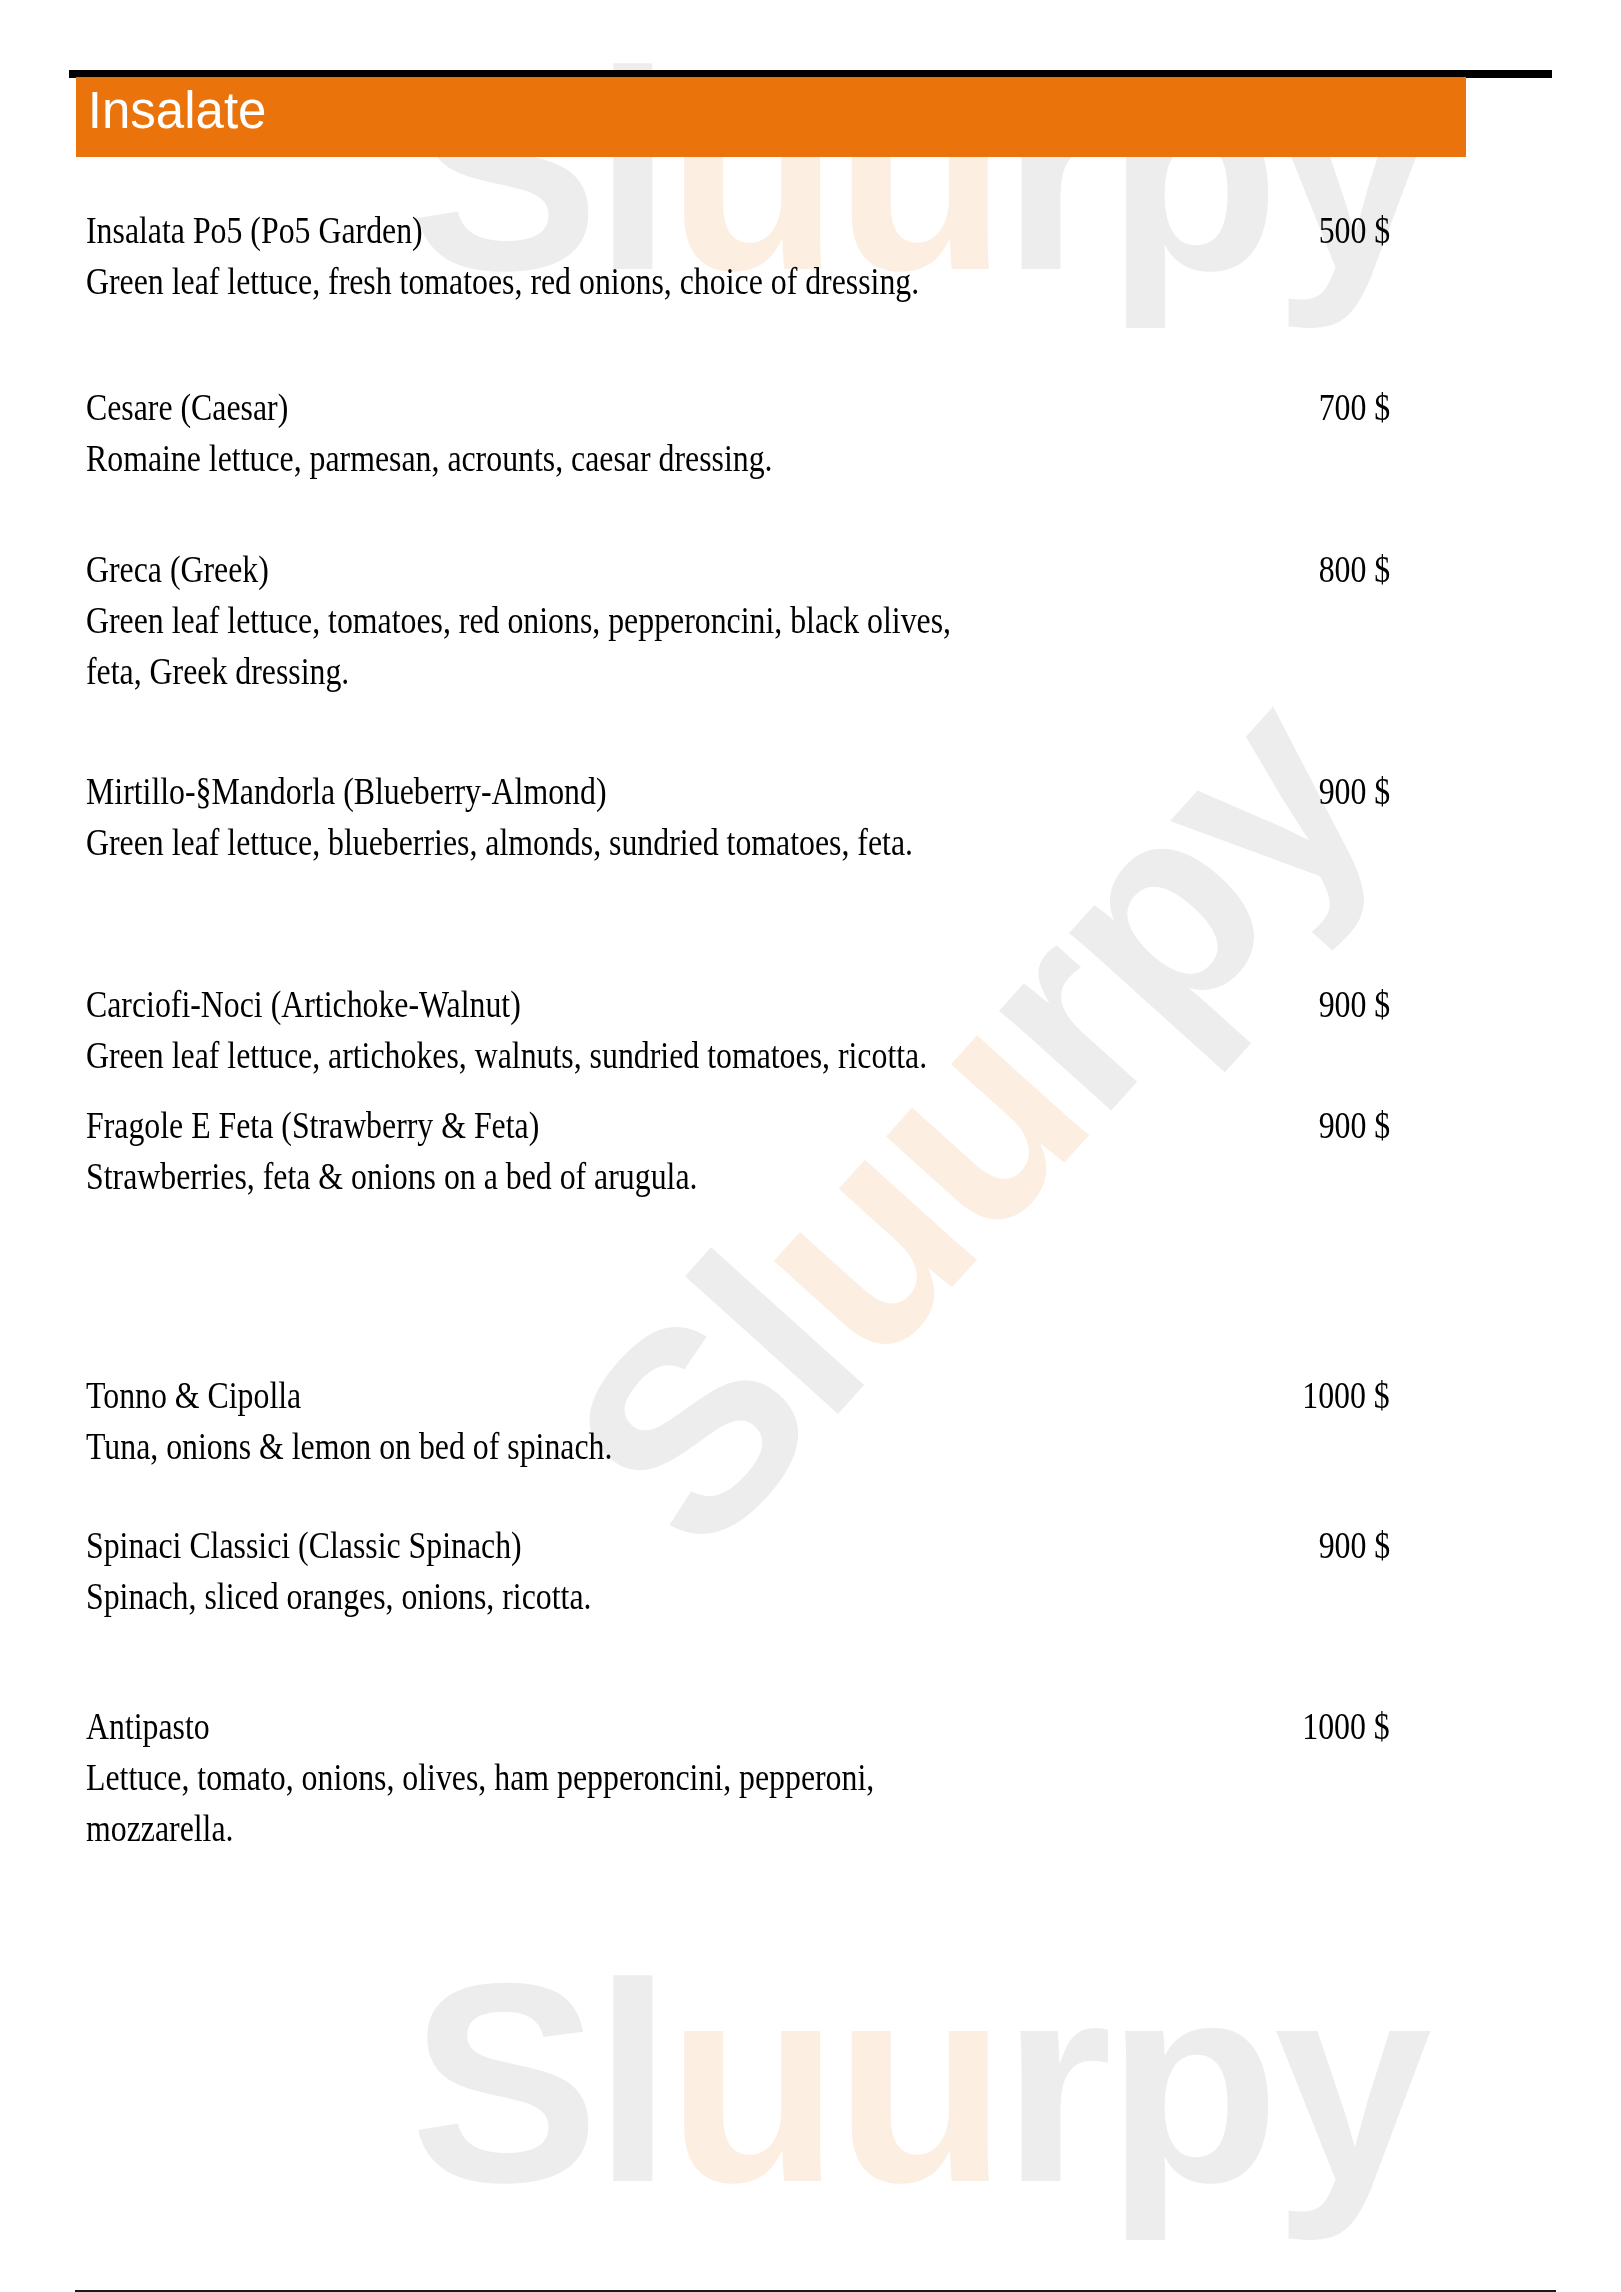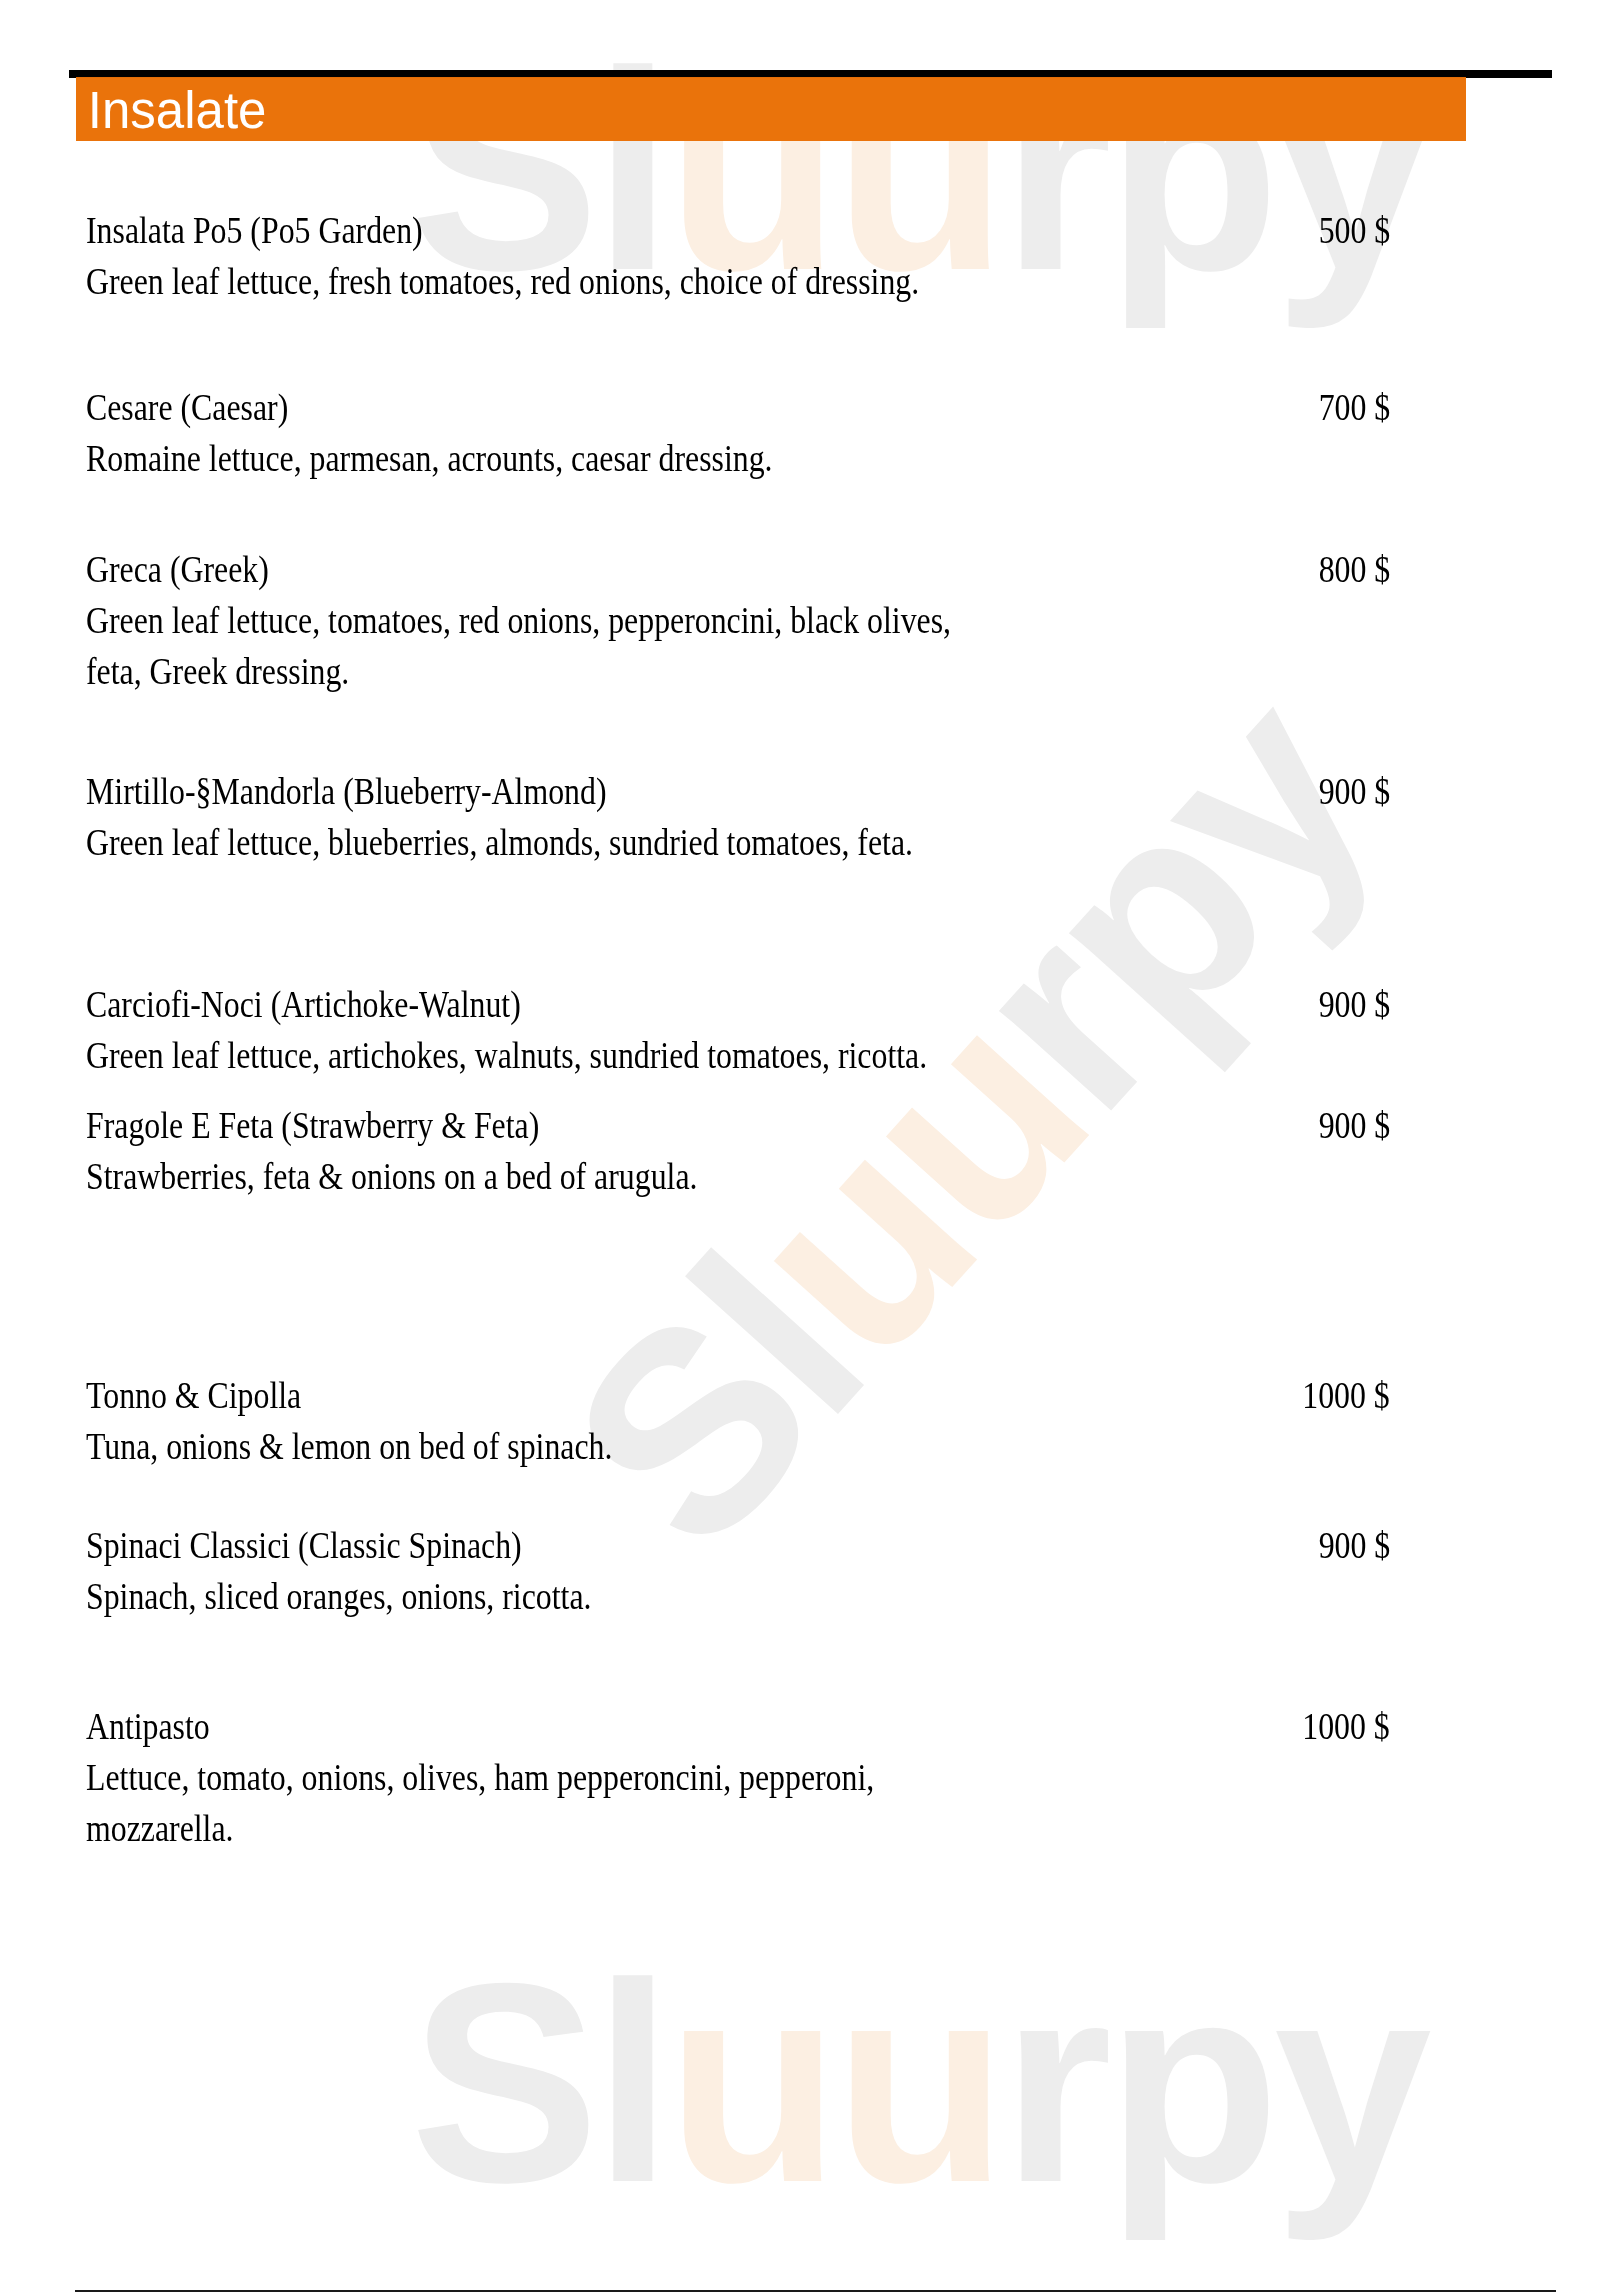--- a/index.html
+++ b/index.html
@@ -9,21 +9,21 @@
   
   .wm { position: absolute; font-family: "Liberation Sans", sans-serif; font-weight: bold;
         font-size: 284px; line-height: 1; letter-spacing: -5.9px; white-space: nowrap;
         color: #ededed; z-index: 0; user-select: none; }
   .wm .u { color: #fcefe2; }
   .wm-top { left: 410px; top: 29px; }
   .wm-mid { left: 461px; top: 980px; transform: rotate(-48deg); transform-origin: center; }
   .wm-bot { left: 410px; top: 1941px; }
 
   .top-rule { position: absolute; left: 69px; top: 70px; width: 1483px; height: 7.8px; background: #000000; z-index: 2; }
-  .section-band { position: absolute; left: 76px; top: 77px; width: 1390px; height: 64px;
+  .section-band { position: absolute; left: 76px; top: 77px; width: 1390px; height: 80px;
                   background: rgba(234,112,6,0.98); z-index: 2; }
   .section-title { position: absolute; left: 11.8px; top: 3.9px; color: #ffffff;
                    font-family: "Liberation Sans", sans-serif; font-size: 51px; line-height: 59px; }
 
   .items { position: absolute; left: 86px; top: 0; width: 1304px; z-index: 3; }
   .item { position: absolute; left: 0; width: 1304px; margin-top: 28px; }
   .item-name, .item-desc, .item-price {
     font-family: "Liberation Serif", serif; font-size: 37px; line-height: 51px; color: #000000;
   }
   .item-name { display: block; transform: scaleX(0.86); transform-origin: left center; white-space: nowrap; }

